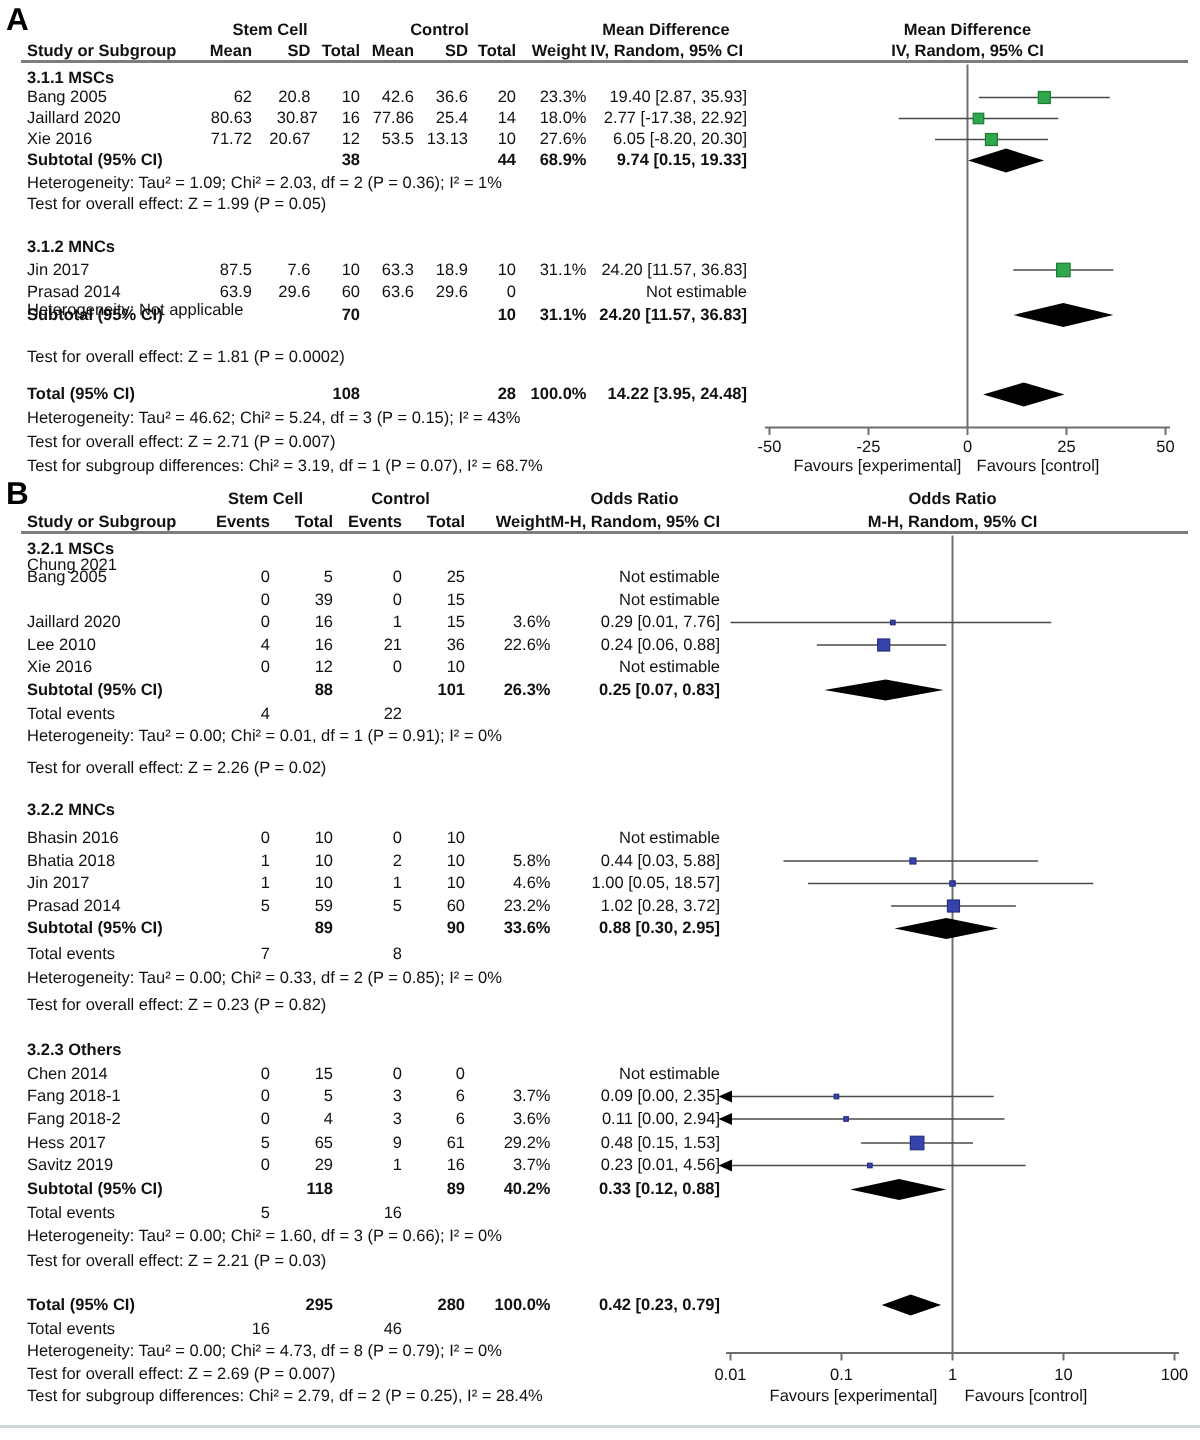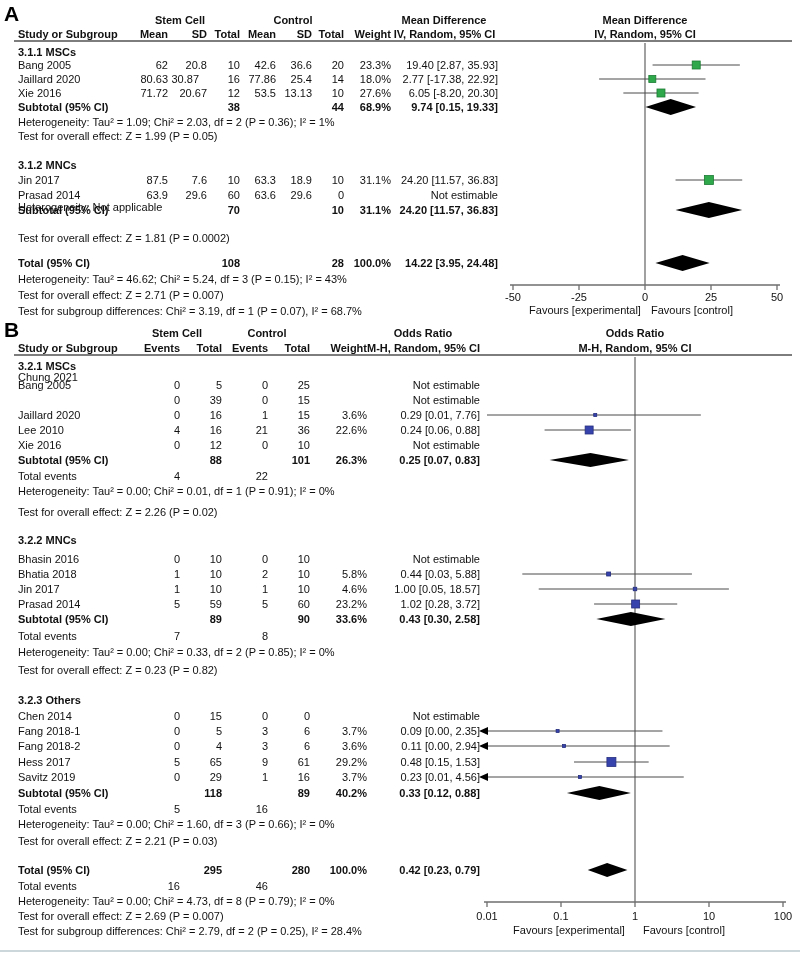--- a/index.html
+++ b/index.html
@@ -43,21 +43,21 @@
       <div class="row cell r" style="top:58px;left:118px;width:50px">62</div>
       <div class="row cell r" style="top:58px;left:170px;width:37px">20.8</div>
       <div class="row cell r" style="top:58px;left:209px;width:31px">10</div>
       <div class="row cell r" style="top:58px;left:242px;width:34px">42.6</div>
       <div class="row cell r" style="top:58px;left:278px;width:34px">36.6</div>
       <div class="row cell r" style="top:58px;left:314px;width:30px">20</div>
       <div class="row cell r" style="top:58px;left:346px;width:45px">23.3%</div>
       <div class="row cell r" style="top:58px;left:391px;width:107px">19.40 [2.87, 35.93]</div>
       <div class="row" style="top:72px;left:18px;width:120px">Jaillard 2020</div>
       <div class="row cell r" style="top:72px;left:118px;width:50px">80.63</div>
-      <div class="row cell r" style="top:72px;left:162px;width:37px">30.87</div>
+      <div class="row cell r" style="top:72px;left:175px;width:37px">30.87</div>
       <div class="row cell r" style="top:72px;left:209px;width:31px">16</div>
       <div class="row cell r" style="top:72px;left:242px;width:34px">77.86</div>
       <div class="row cell r" style="top:72px;left:278px;width:34px">25.4</div>
       <div class="row cell r" style="top:72px;left:314px;width:30px">14</div>
       <div class="row cell r" style="top:72px;left:346px;width:45px">18.0%</div>
       <div class="row cell r" style="top:72px;left:391px;width:107px">2.77 [-17.38, 22.92]</div>
       <div class="row" style="top:86px;left:18px;width:120px">Xie  2016</div>
       <div class="row cell r" style="top:86px;left:118px;width:50px">71.72</div>
       <div class="row cell r" style="top:86px;left:170px;width:37px">20.67</div>
       <div class="row cell r" style="top:86px;left:209px;width:31px">12</div>
@@ -187,21 +187,21 @@
       <div class="row cell r" style="top:597px;left:133px;width:47px">5</div>
       <div class="row cell r" style="top:597px;left:182px;width:40px">59</div>
       <div class="row cell r" style="top:597px;left:224px;width:44px">5</div>
       <div class="row cell r" style="top:597px;left:270px;width:40px">60</div>
       <div class="row cell r" style="top:597px;left:312px;width:55px">23.2%</div>
       <div class="row cell r" style="top:597px;left:367px;width:113px">1.02 [0.28, 3.72]</div>
       <div class="row b" style="top:612px;left:18px;width:120px">Subtotal (95% CI)</div>
       <div class="row b cell r" style="top:612px;left:182px;width:40px">89</div>
       <div class="row b cell r" style="top:612px;left:270px;width:40px">90</div>
       <div class="row b cell r" style="top:612px;left:312px;width:55px">33.6%</div>
-      <div class="row b cell r" style="top:612px;left:367px;width:113px">0.43 [0.30, 2.58]</div>
+      <div class="row b cell r" style="top:612px;left:367px;width:113px">0.88 [0.30, 2.95]</div>
       <div class="row" style="top:629px;left:18px;width:120px">Total events</div>
       <div class="row cell r" style="top:629px;left:133px;width:47px">7</div>
       <div class="row cell r" style="top:629px;left:224px;width:44px">8</div>
       <div class="stats" style="top:645px">Heterogeneity: Tau² = 0.00; Chi² = 0.33, df = 2 (P = 0.85); I² = 0%</div>
       <div class="stats" style="top:663px">Test for overall effect: Z = 0.23 (P = 0.82)</div>
       <div class="row b" style="top:693px;left:18px;width:120px">3.2.3 Others</div>
       <div class="row" style="top:709px;left:18px;width:120px">Chen  2014</div>
       <div class="row cell r" style="top:709px;left:133px;width:47px">0</div>
       <div class="row cell r" style="top:709px;left:182px;width:40px">15</div>
       <div class="row cell r" style="top:709px;left:224px;width:44px">0</div>

